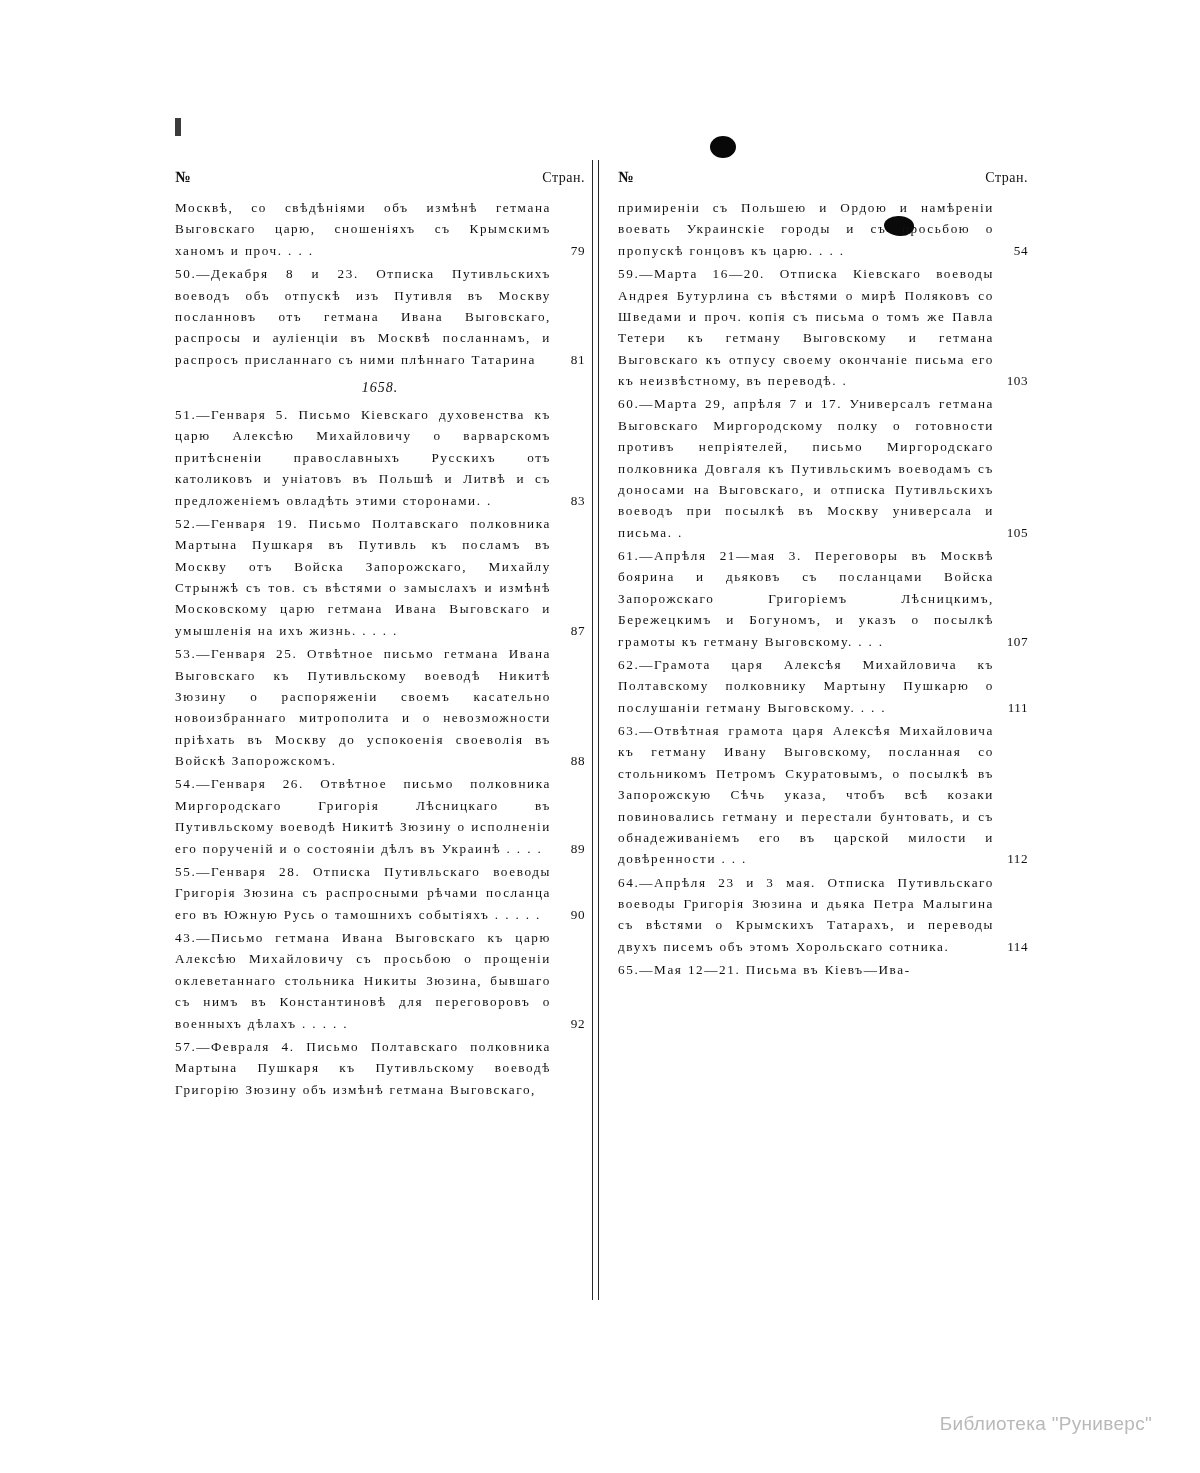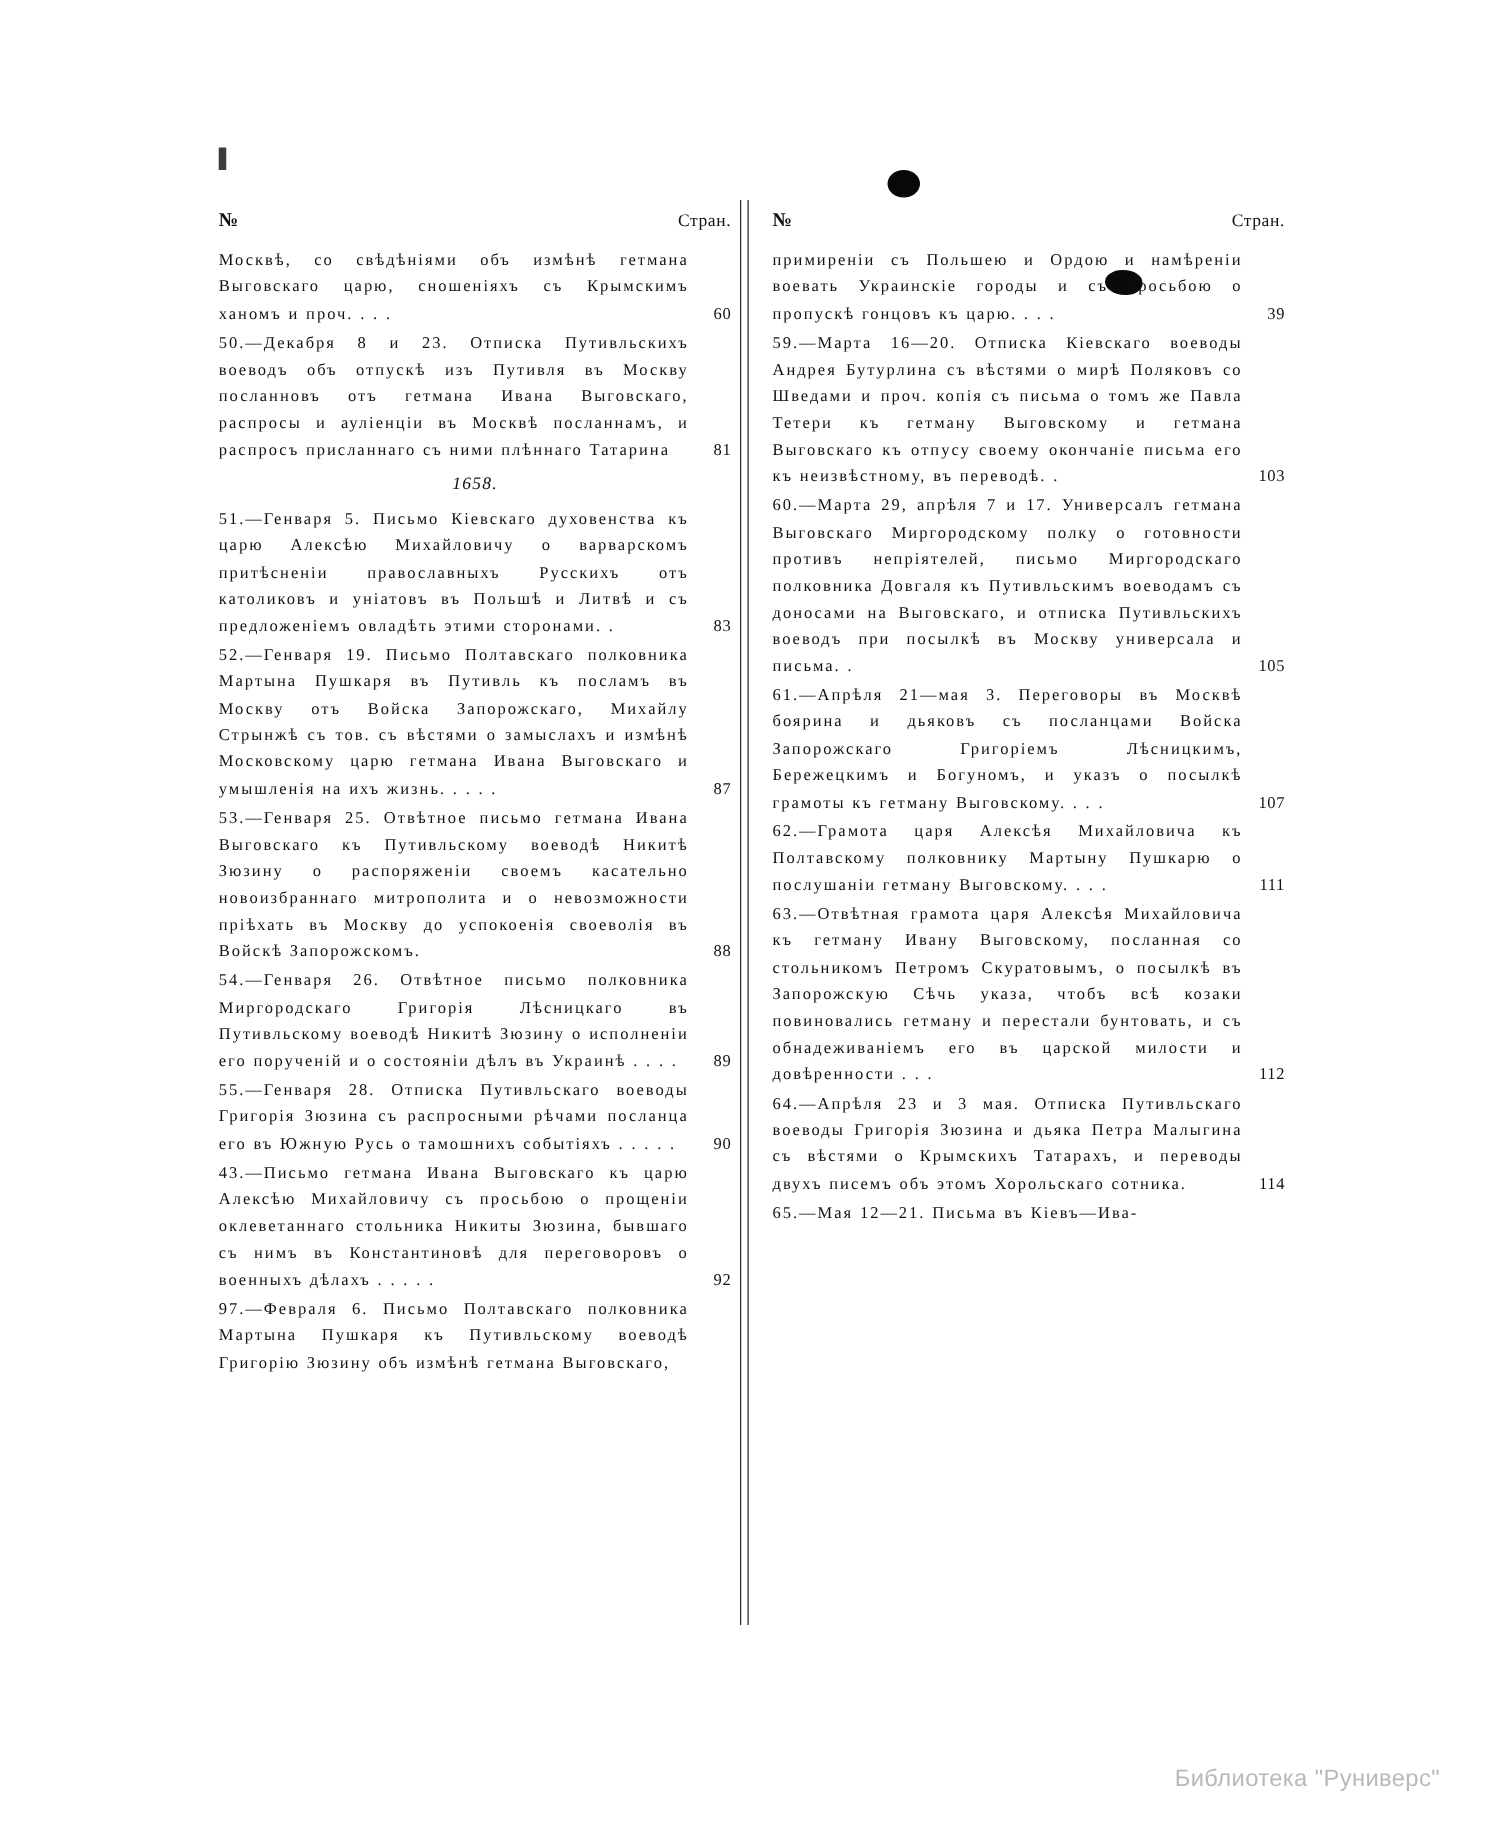--- a/index.html
+++ b/index.html
@@ -136,21 +136,21 @@
   <div class="gutter"></div>
 
   <div class="col col-left">
     <div class="col-head">
       <span class="no">№</span>
       <span class="str">Стран.</span>
     </div>
 
     <div class="entry cont">
       <span class="body wide">Москвѣ, со свѣдѣніями объ измѣнѣ гетмана Выговскаго царю, сношеніяхъ съ Крымскимъ ханомъ и проч. . . .</span>
-      <span class="page-no">60</span>
+      <span class="page-no">79</span>
     </div>
 
     <div class="entry">
       <span class="body wide">50.—Декабря 8 и 23. Отписка Путивльскихъ воеводъ объ отпускѣ изъ Путивля въ Москву посланновъ отъ гетмана Ивана Выговскаго, распросы и ауліенціи въ Москвѣ посланнамъ, и распросъ присланнаго съ ними плѣннаго Татарина</span>
       <span class="page-no">81</span>
     </div>
 
     <div class="year">1658.</div>
 
     <div class="entry">
@@ -171,34 +171,34 @@
     </div>
     <div class="entry">
       <span class="body wide">55.—Генваря 28. Отписка Путивльскаго воеводы Григорія Зюзина съ распросными рѣчами посланца его въ Южную Русь о тамошнихъ событіяхъ      .    .    .    .    .</span>
       <span class="page-no">90</span>
     </div>
     <div class="entry">
       <span class="body wide">43.—Письмо гетмана Ивана Выговскаго къ царю Алексѣю Михайловичу съ просьбою о прощеніи оклеветаннаго стольника Никиты Зюзина, бывшаго съ нимъ въ Константиновѣ для переговоровъ о военныхъ дѣлахъ .    .    .    .    .</span>
       <span class="page-no">92</span>
     </div>
     <div class="entry">
-      <span class="body wide">97.—Февраля 6. Письмо Полтавскаго полковника Мартына Пушкаря къ Путивльскому воеводѣ Григорію Зюзину объ измѣнѣ гетмана Выговскаго,</span>
+      <span class="body wide">57.—Февраля 4. Письмо Полтавскаго полковника Мартына Пушкаря къ Путивльскому воеводѣ Григорію Зюзину объ измѣнѣ гетмана Выговскаго,</span>
       <span class="page-no"></span>
     </div>
   </div>
 
   <div class="col col-right">
     <div class="col-head">
       <span class="no">№</span>
       <span class="str">Стран.</span>
     </div>
 
     <div class="entry cont">
       <span class="body wide">примиреніи съ Польшею и Ордою и намѣреніи воевать Украинскіе городы и съ просьбою о пропускѣ гонцовъ къ царю. .    .    .</span>
-      <span class="page-no">39</span>
+      <span class="page-no">54</span>
     </div>
     <div class="entry">
       <span class="body wide">59.—Марта 16—20. Отписка Кіевскаго воеводы Андрея Бутурлина съ вѣстями о мирѣ Поляковъ со Шведами и проч. копія съ письма о томъ же Павла Тетери къ гетману Выговскому и гетмана Выговскаго къ отпусу своему окончаніе письма его къ неизвѣстному, въ переводѣ.    .</span>
       <span class="page-no">103</span>
     </div>
     <div class="entry">
       <span class="body wide">60.—Марта 29, апрѣля 7 и 17. Универсалъ гетмана Выговскаго Миргородскому полку о готовности противъ непріятелей, письмо Миргородскаго полковника Довгаля къ Путивльскимъ воеводамъ съ доносами на Выговскаго, и отписка Путивльскихъ воеводъ при посылкѣ въ Москву универсала и письма. .</span>
       <span class="page-no">105</span>
     </div>
     <div class="entry">

